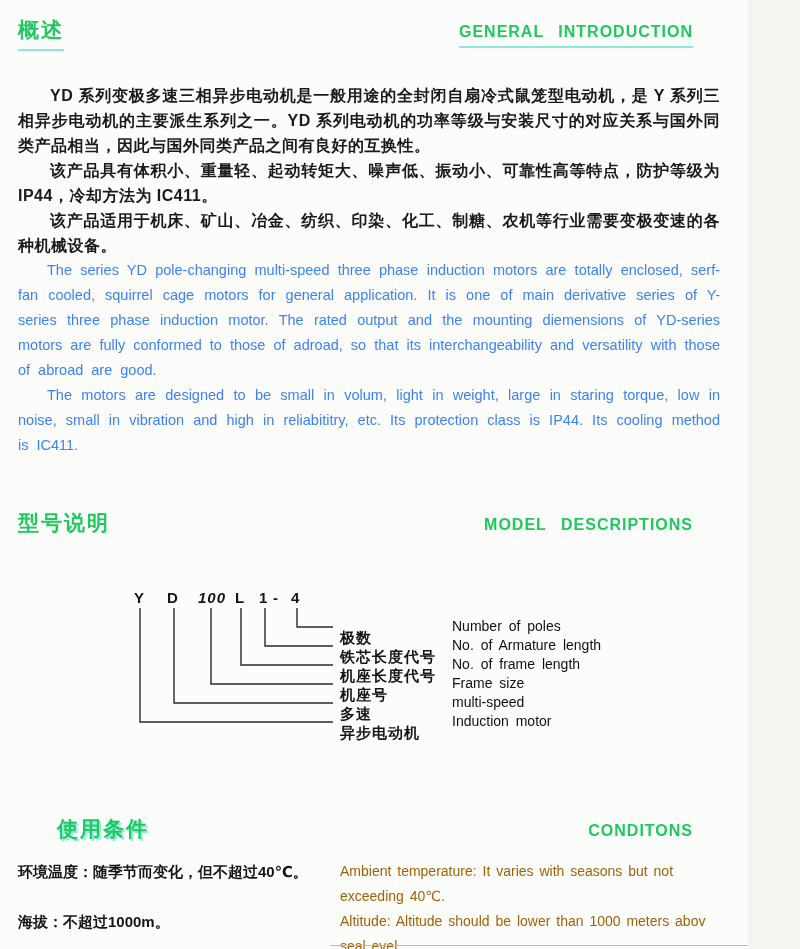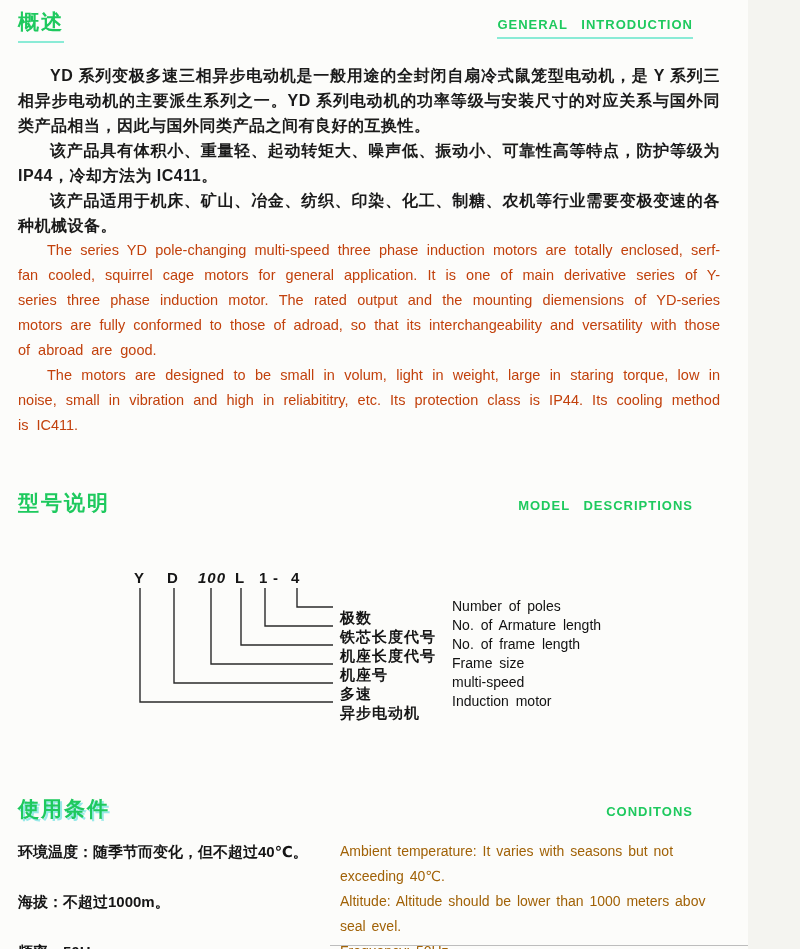--- a/index.html
+++ b/index.html
@@ -8,54 +8,54 @@
     background:#f4f4f0;
     font-family:"Liberation Sans","DejaVu Sans",sans-serif;
     -webkit-font-smoothing:antialiased;
   }
   .page{
     position:relative;
     width:748px;height:949px;
     background:#fcfcfa;
     overflow:hidden;
     box-sizing:border-box;
-    padding-top:8px;
+    padding-top:16px;
     color:#1b1b1b;
   }
   
   .sec-head{
     display:flex;justify-content:space-between;align-items:baseline;
     padding:0 55px 0 18px;
   }
   .h-zh{
     font-size:21px;font-weight:bold;color:#1ec95e;
     letter-spacing:2px;
   }
   .h-en{
-    font-size:13px;font-weight:bold;color:#1ec95e;
+    font-size:16px;font-weight:bold;color:#1ec95e;
     letter-spacing:1px;word-spacing:9px;
   }
   .underlined{
     display:inline-block;
     border-bottom:2px solid rgba(0,216,170,.45);
     padding-bottom:5px;
   }
   .shadowed{
     text-shadow:2px 2px 0 rgba(0,205,205,.4);
   }
   
   .body-text{padding:0 28px 0 18px;}
   .body-text p{margin:0;text-align:justify;text-indent:2em;}
   .p-zh{
     font-size:16px;font-weight:bold;line-height:25px;color:#1a1a1a;
     letter-spacing:.5px;
   }
-  .p-zh.first{margin-top:20px;}
+  .p-zh.first{margin-top:32px;}
   .p-en{
-    font-size:14.5px;font-weight:normal;line-height:25px;color:#c2410c;
+    font-size:14.5px;font-weight:normal;line-height:25px;color:#3b82f6;
     word-spacing:4px;
   }
   
   .sec-model{margin-top:51px;gap:32px;}
   .diagram{
     position:relative;
     margin-top:49px;
     height:165px;
     width:800px;
   }
@@ -74,21 +74,21 @@
     white-space:nowrap;
     margin-top:12px;
   }
   .lbl-en{
     position:absolute;left:452px;top:1px;
     font-size:14px;color:#111;word-spacing:3px;white-space:nowrap;
   }
   .r0{top:31px;} .r1{top:50px;} .r2{top:69px;}
   .r3{top:88px;} .r4{top:107px;} .r5{top:126px;}
   
-  .sec-cond{margin-top:64px;}
+  .sec-cond{margin-top:64px;margin-left:39px;}
   .cond-rows{margin:16px 20px 0 18px;}
   .cond-row{display:grid;grid-template-columns:322px 1fr;line-height:25px;}
   .cz{font-size:15px;font-weight:bold;color:#151515;}
   .ce{font-size:14px;color:#a16207;word-spacing:2px;}
   
   .bottom-rule{
     position:absolute;left:330px;right:0;bottom:3px;height:1px;
     background:#bdbdbd;
   }
 </style>

